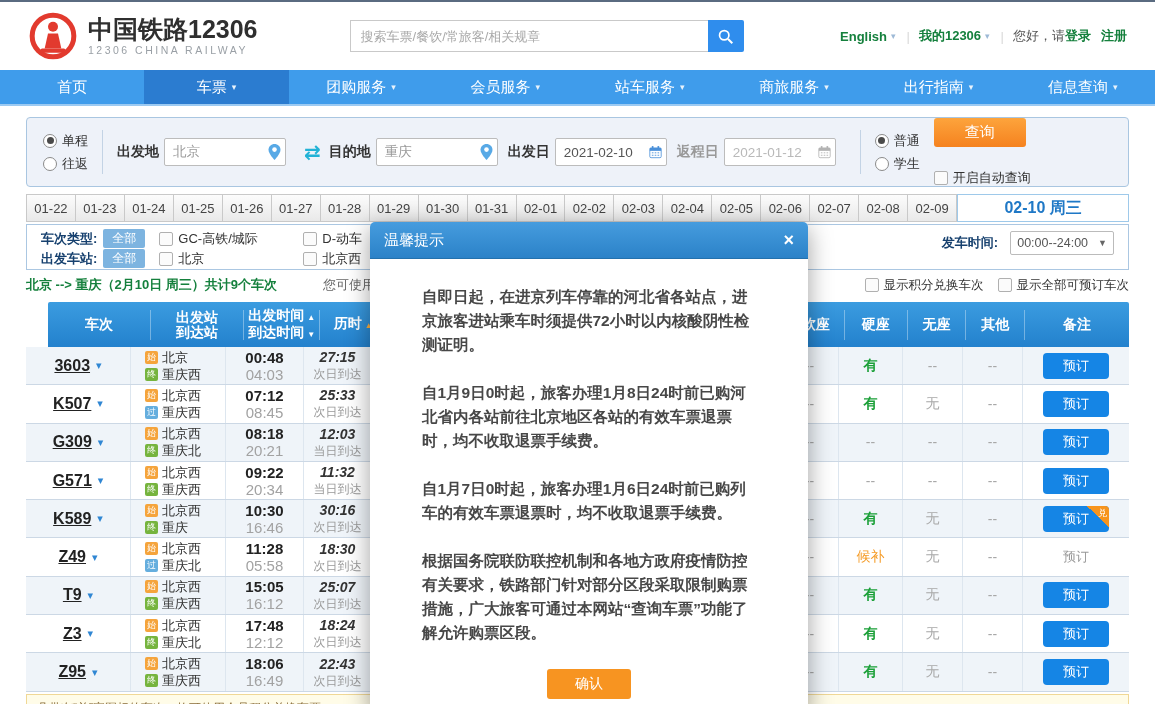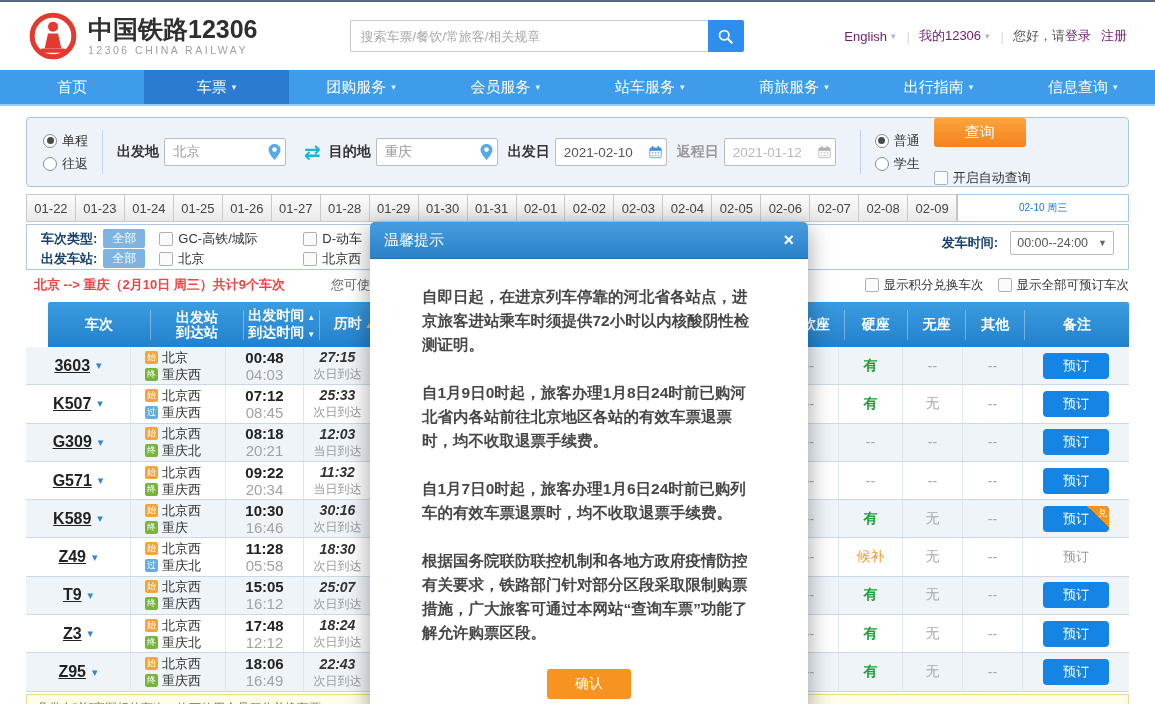--- a/index.html
+++ b/index.html
@@ -12,21 +12,21 @@
   .logo{width:50px;height:50px;margin-right:10px;flex:0 0 auto;}
   .brand-tt{font-size:25px;color:#2f2f2f;font-weight:600;line-height:26px;}
   .brand-sub{font-size:10.5px;color:#9aa0a6;letter-spacing:2.5px;margin-top:2px;}
   .srch{display:flex;margin-left:92px;}
   .srch input{width:358px;height:32px;border:1px solid #c9c9c9;border-right:none;
       padding:0 10px;font-size:13px;color:#555;outline:none;box-sizing:border-box;}
   .srch input::placeholder{color:#a9a9a9;}
   .srch-btn{width:36px;height:32px;background:#2f8ded;border:none;cursor:pointer;
       display:flex;align-items:center;justify-content:center;border-radius:0 2px 2px 0;}
   .hdr-right{margin-left:auto;display:flex;align-items:center;font-size:13px;white-space:nowrap;}
-  .hlink{color:#701a75;cursor:pointer;}
+  .hlink{color:#15803d;cursor:pointer;font-weight:bold;}
   .hcaret{color:#9db9d6;font-size:9px;margin:0 2px 0 4px;}
   .hsep{color:#d8d8d8;margin:0 9px;}
   .hgreet{color:#555;text-align:right;}
 
   
   .nav{height:34px;background:#3f9ceb;display:flex;border-bottom:2px solid #9ccaf2;}
   .nav-it{flex:1;display:flex;align-items:center;justify-content:center;color:#fff;
       font-size:15px;cursor:pointer;}
   .nav-it.active{background:#2b7cd0;}
   .ncaret{font-size:9px;margin-left:5px;color:#e8f3fc;}
@@ -62,38 +62,38 @@
       display:inline-block;margin-right:5px;flex:0 0 auto;}
   .autoq{display:flex;align-items:center;font-size:13px;color:#333;cursor:pointer;}
 
   
   .dates{margin-top:7px;display:flex;height:28px;}
   .date-tab{flex:1;display:flex;align-items:center;justify-content:center;font-size:13px;color:#444;
       background:linear-gradient(180deg,#fcfcfc,#e9e9e9);border:1px solid #c9c9c9;border-left:none;
       box-sizing:border-box;cursor:pointer;}
   .date-tab:first-child{border-left:1px solid #c9c9c9;}
   .date-tab.selected{flex:0 0 172px;background:#fff;border:1px solid #9ec9ea;
-      color:#1f78c6;font-weight:normal;font-size:10px;}
+      color:#1f78c6;font-weight:bold;font-size:16px;}
 
   
   .fbox{margin-top:2px;height:46px;box-sizing:border-box;border:1px solid #abc7e2;background:#fff;
       padding:3px 14px;position:relative;}
   .frow{display:flex;align-items:flex-end;height:20px;font-size:13px;}
   .flabel{color:#16406e;font-weight:bold;margin-right:6px;}
   .fall{background:#7db4e0;color:#fff;font-size:12px;padding:1px 9px;border-radius:2px;
       margin-right:14px;cursor:pointer;}
   .fopt{display:flex;align-items:center;color:#333;margin-right:26px;cursor:pointer;}
   .ftime{position:absolute;right:14px;top:6px;display:flex;align-items:center;font-size:13px;}
   .fsel{margin-left:6px;border:1px solid #bbb;border-radius:2px;background:#fff;height:22px;
       display:flex;align-items:center;padding:0 6px;font-size:12.5px;color:#555;cursor:pointer;}
   .fsel .arr{margin-left:10px;font-size:9px;color:#666;}
 
   
   .inforow{margin-top:2px;height:26px;display:flex;align-items:center;font-size:13px;}
-  .route{color:#ef4444;font-weight:bold;margin-left:8px;}
+  .route{color:#15803d;font-weight:bold;}
   .tip{color:#666;margin-left:46px;}
   .tiplink{color:#2d8cd4;cursor:pointer;}
   .toggles{margin-left:auto;display:flex;align-items:center;gap:14px;font-size:12.5px;color:#333;}
   .toggles label{display:flex;align-items:center;cursor:pointer;}
 
   
   .tbl{margin-top:4px;}
   .th{display:flex;height:45px;background:linear-gradient(180deg,#3b9ce0,#2381cd);color:#fff;
       font-size:14px;font-weight:bold;align-items:center;border-radius:2px 2px 0 0;margin-left:22px;}
   .th .tc{display:flex;flex-direction:column;align-items:center;justify-content:center;

